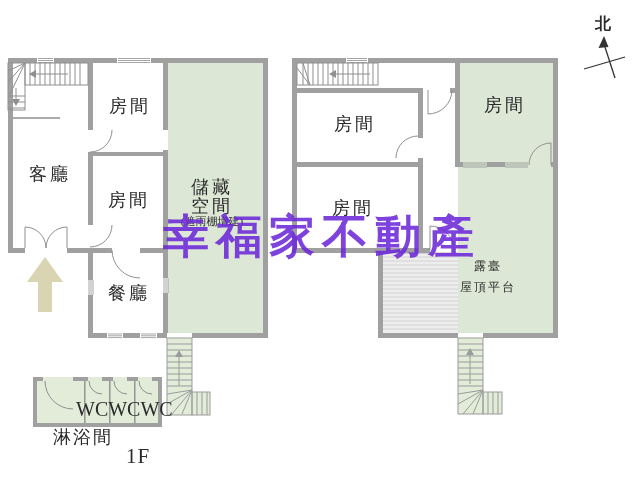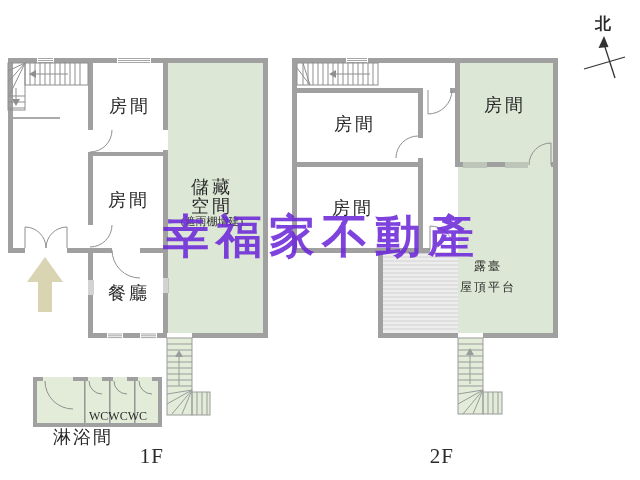--- a/index.html
+++ b/index.html
@@ -2,23 +2,23 @@
 <html><head>
 <meta charset="utf-8">
 <style>
   html,body{margin:0;padding:0;background:#ffffff;}
   #canvas{position:relative;width:640px;height:480px;background:#ffffff;overflow:hidden;
           font-family:"Liberation Serif","DejaVu Serif",serif;}
   #plan-svg{position:absolute;left:0;top:0;}
   .lbl{position:absolute;color:#2a2a2a;font-size:18px;letter-spacing:3px;
        text-align:center;white-space:pre-line;line-height:1.15;z-index:10;}
   .lbl.small{font-size:11px;letter-spacing:0;}
-  .lbl.wc{font-size:12px;letter-spacing:0;margin-top:12px;}
+  .lbl.wc{font-size:20px;letter-spacing:0;}
   .lbl.shower{text-align:right;letter-spacing:2px;}
-  .lbl.floor{font-size:21px;letter-spacing:1px;text-align:right;}
+  .lbl.floor{font-size:21px;letter-spacing:1px;}
   .lbl.north{font-size:16px;font-weight:bold;letter-spacing:0;}
   .lbl.storage{line-height:19px;}
   .lbl.terrace{font-size:12px;letter-spacing:2px;line-height:21px;}
   #watermark{position:absolute;left:146px;top:210px;width:352px;height:52px;z-index:50;
        font-family:"Liberation Sans","DejaVu Sans",sans-serif;font-weight:bold;
        font-size:46px;line-height:52px;letter-spacing:7px;color:#6d28d9;opacity:.88;
        text-align:center;white-space:nowrap;}
 </style>
 </head>
 <body>
@@ -181,31 +181,31 @@
 
   <g>
     <path d="M615,78 L604,44" stroke="#333333" stroke-width="1.3" fill="none"></path>
     <path d="M584,69 L625,57" stroke="#333333" stroke-width="1.3" fill="none"></path>
     <path d="M604,36 L598.5,48 L608.5,47 Z" fill="#333333"></path>
   </g>
 </svg>
 
   <div class="lbl" style="left:97px;top:96px;width:66px;">房間</div>
   <div class="lbl" style="left:96px;top:190px;width:66px;">房間</div>
+  <div class="lbl" style="left:18px;top:164px;width:64px;">客廳</div>
   <div class="lbl storage" style="left:180px;top:178px;width:64px;">儲藏
 空間</div>
   <div class="lbl" style="left:96px;top:283px;width:66px;">餐廳</div>
   <div class="lbl small" style="left:160px;top:215px;width:104px;">(遮雨棚增建)</div>
   <div class="lbl wc" style="left:76px;top:398px;width:84px;">WCWCWC</div>
   <div class="lbl shower" style="left:33px;top:427px;width:80px;">淋浴間</div>
   <div class="lbl floor" style="left:112px;top:444px;width:52px;">1F</div>
 
   <div class="lbl" style="left:322px;top:114px;width:66px;">房間</div>
   <div class="lbl" style="left:320px;top:198px;width:66px;">房間</div>
   <div class="lbl" style="left:472px;top:95px;width:66px;">房間</div>
   <div class="lbl terrace" style="left:418px;top:256px;width:140px;">露臺
 屋頂平台</div>
-  <div class="lbl floor" style="left:402px;top:444px;width:52px;">2F</div>
 
   <div class="lbl north" style="left:588px;top:15px;width:30px;">北</div>
 
   <div id="watermark">幸福家不動產</div>
 </div>
 
 </body></html>

